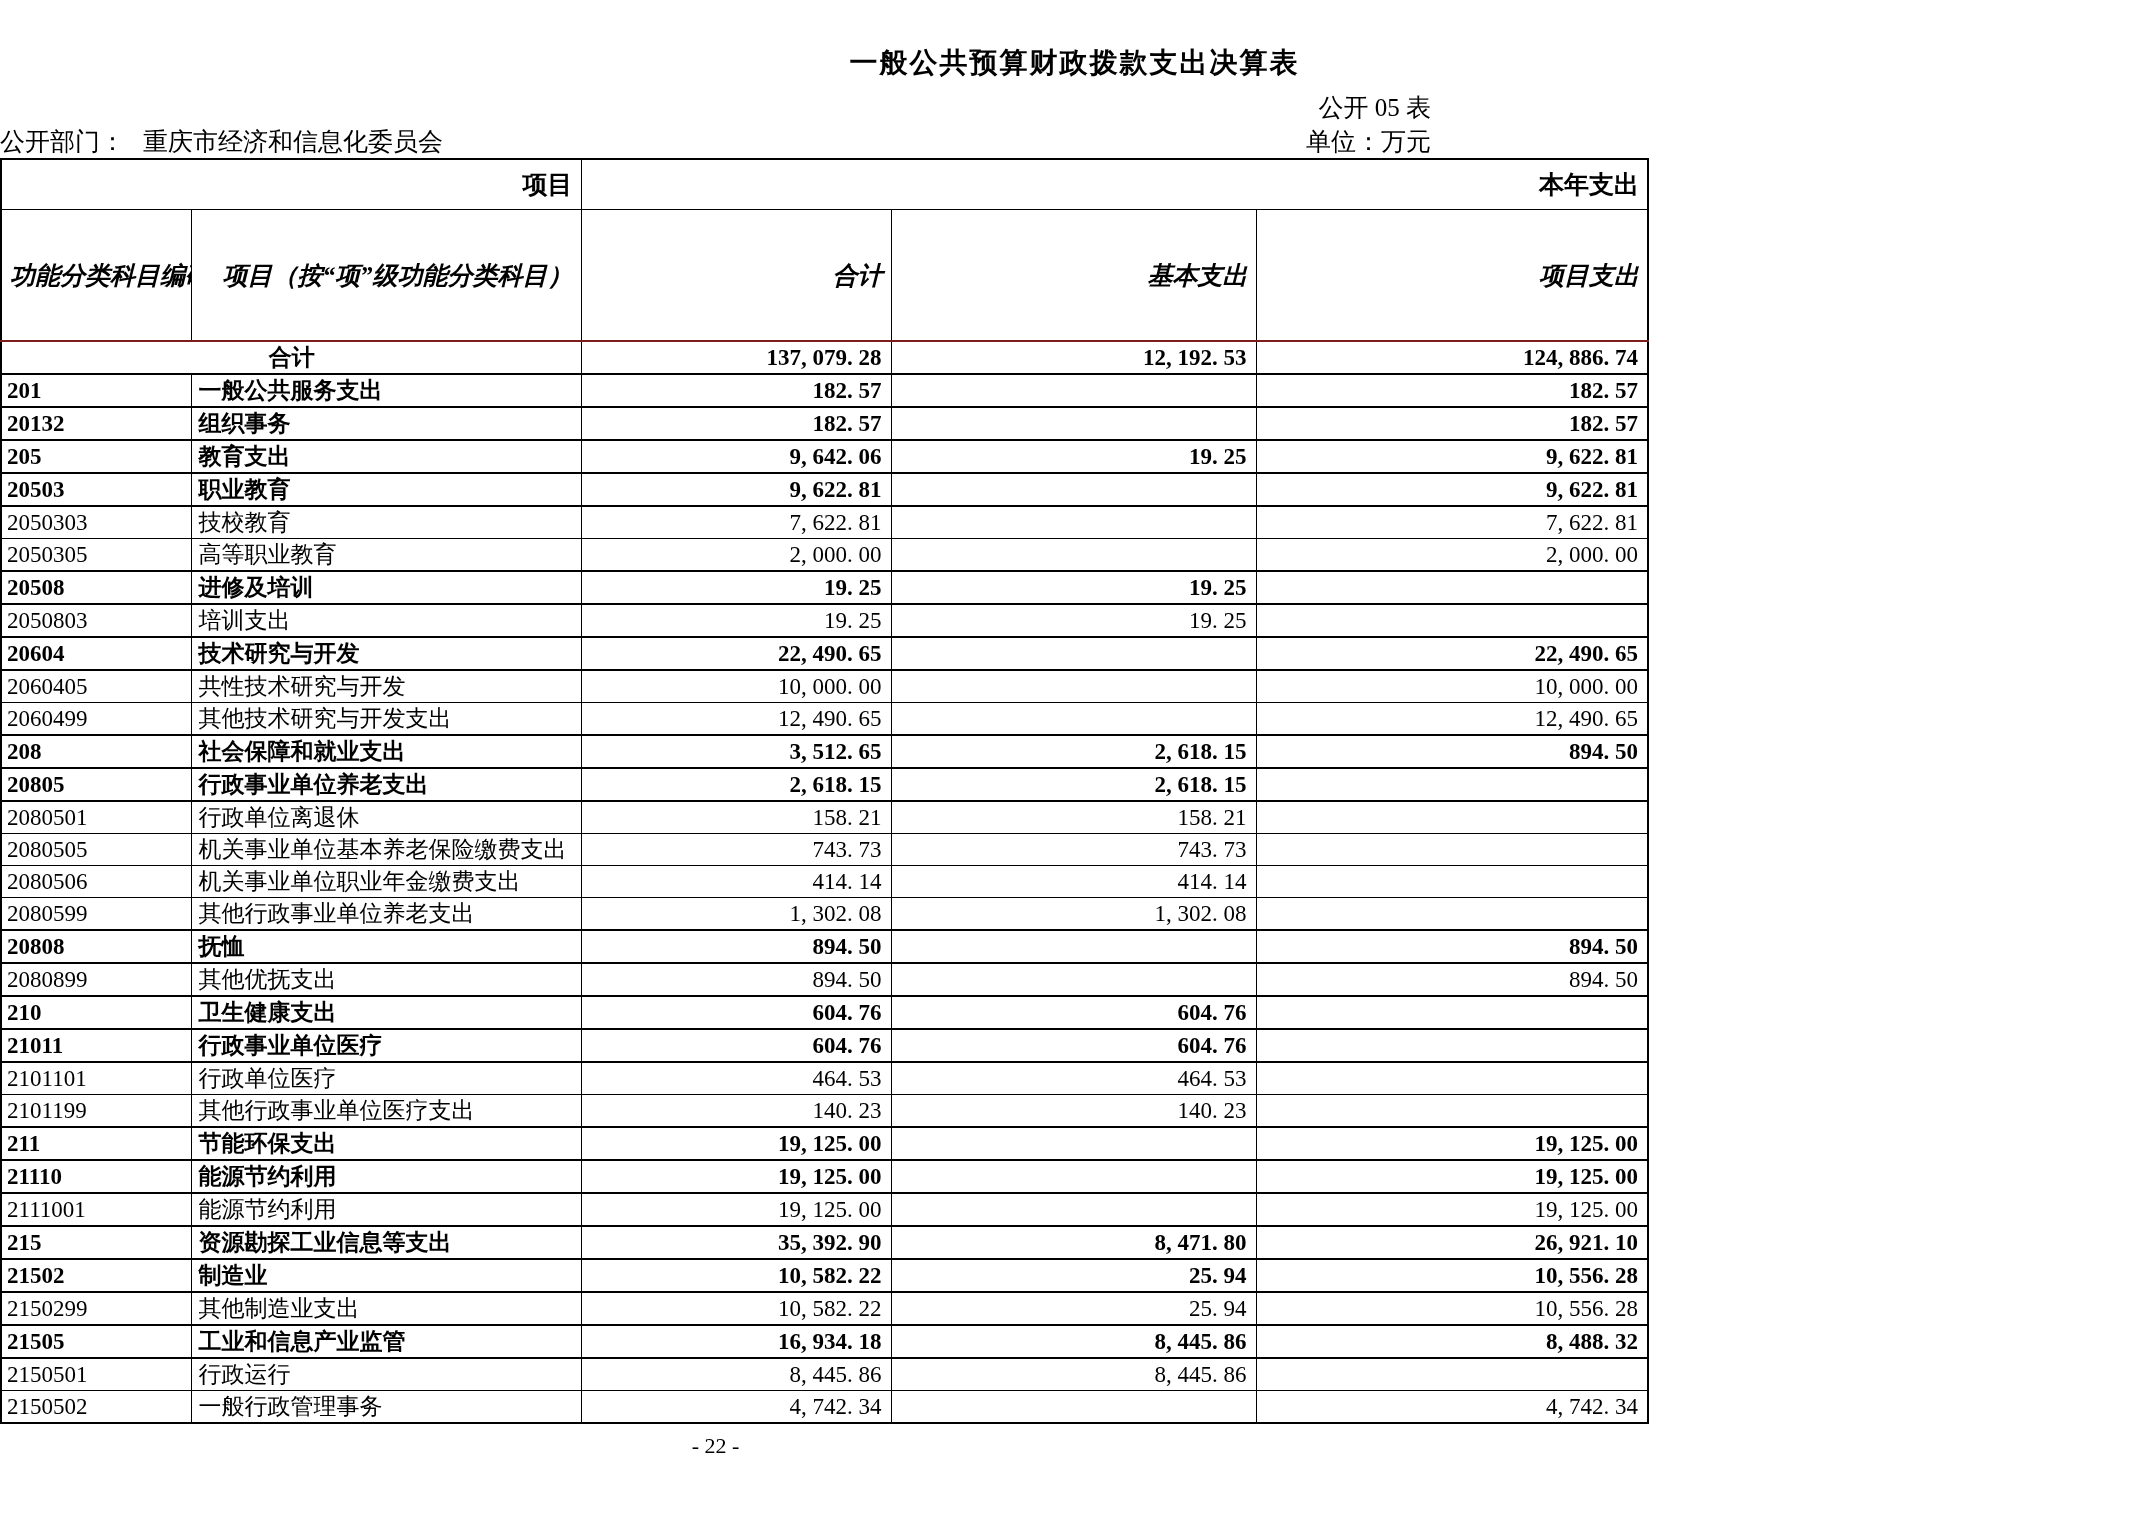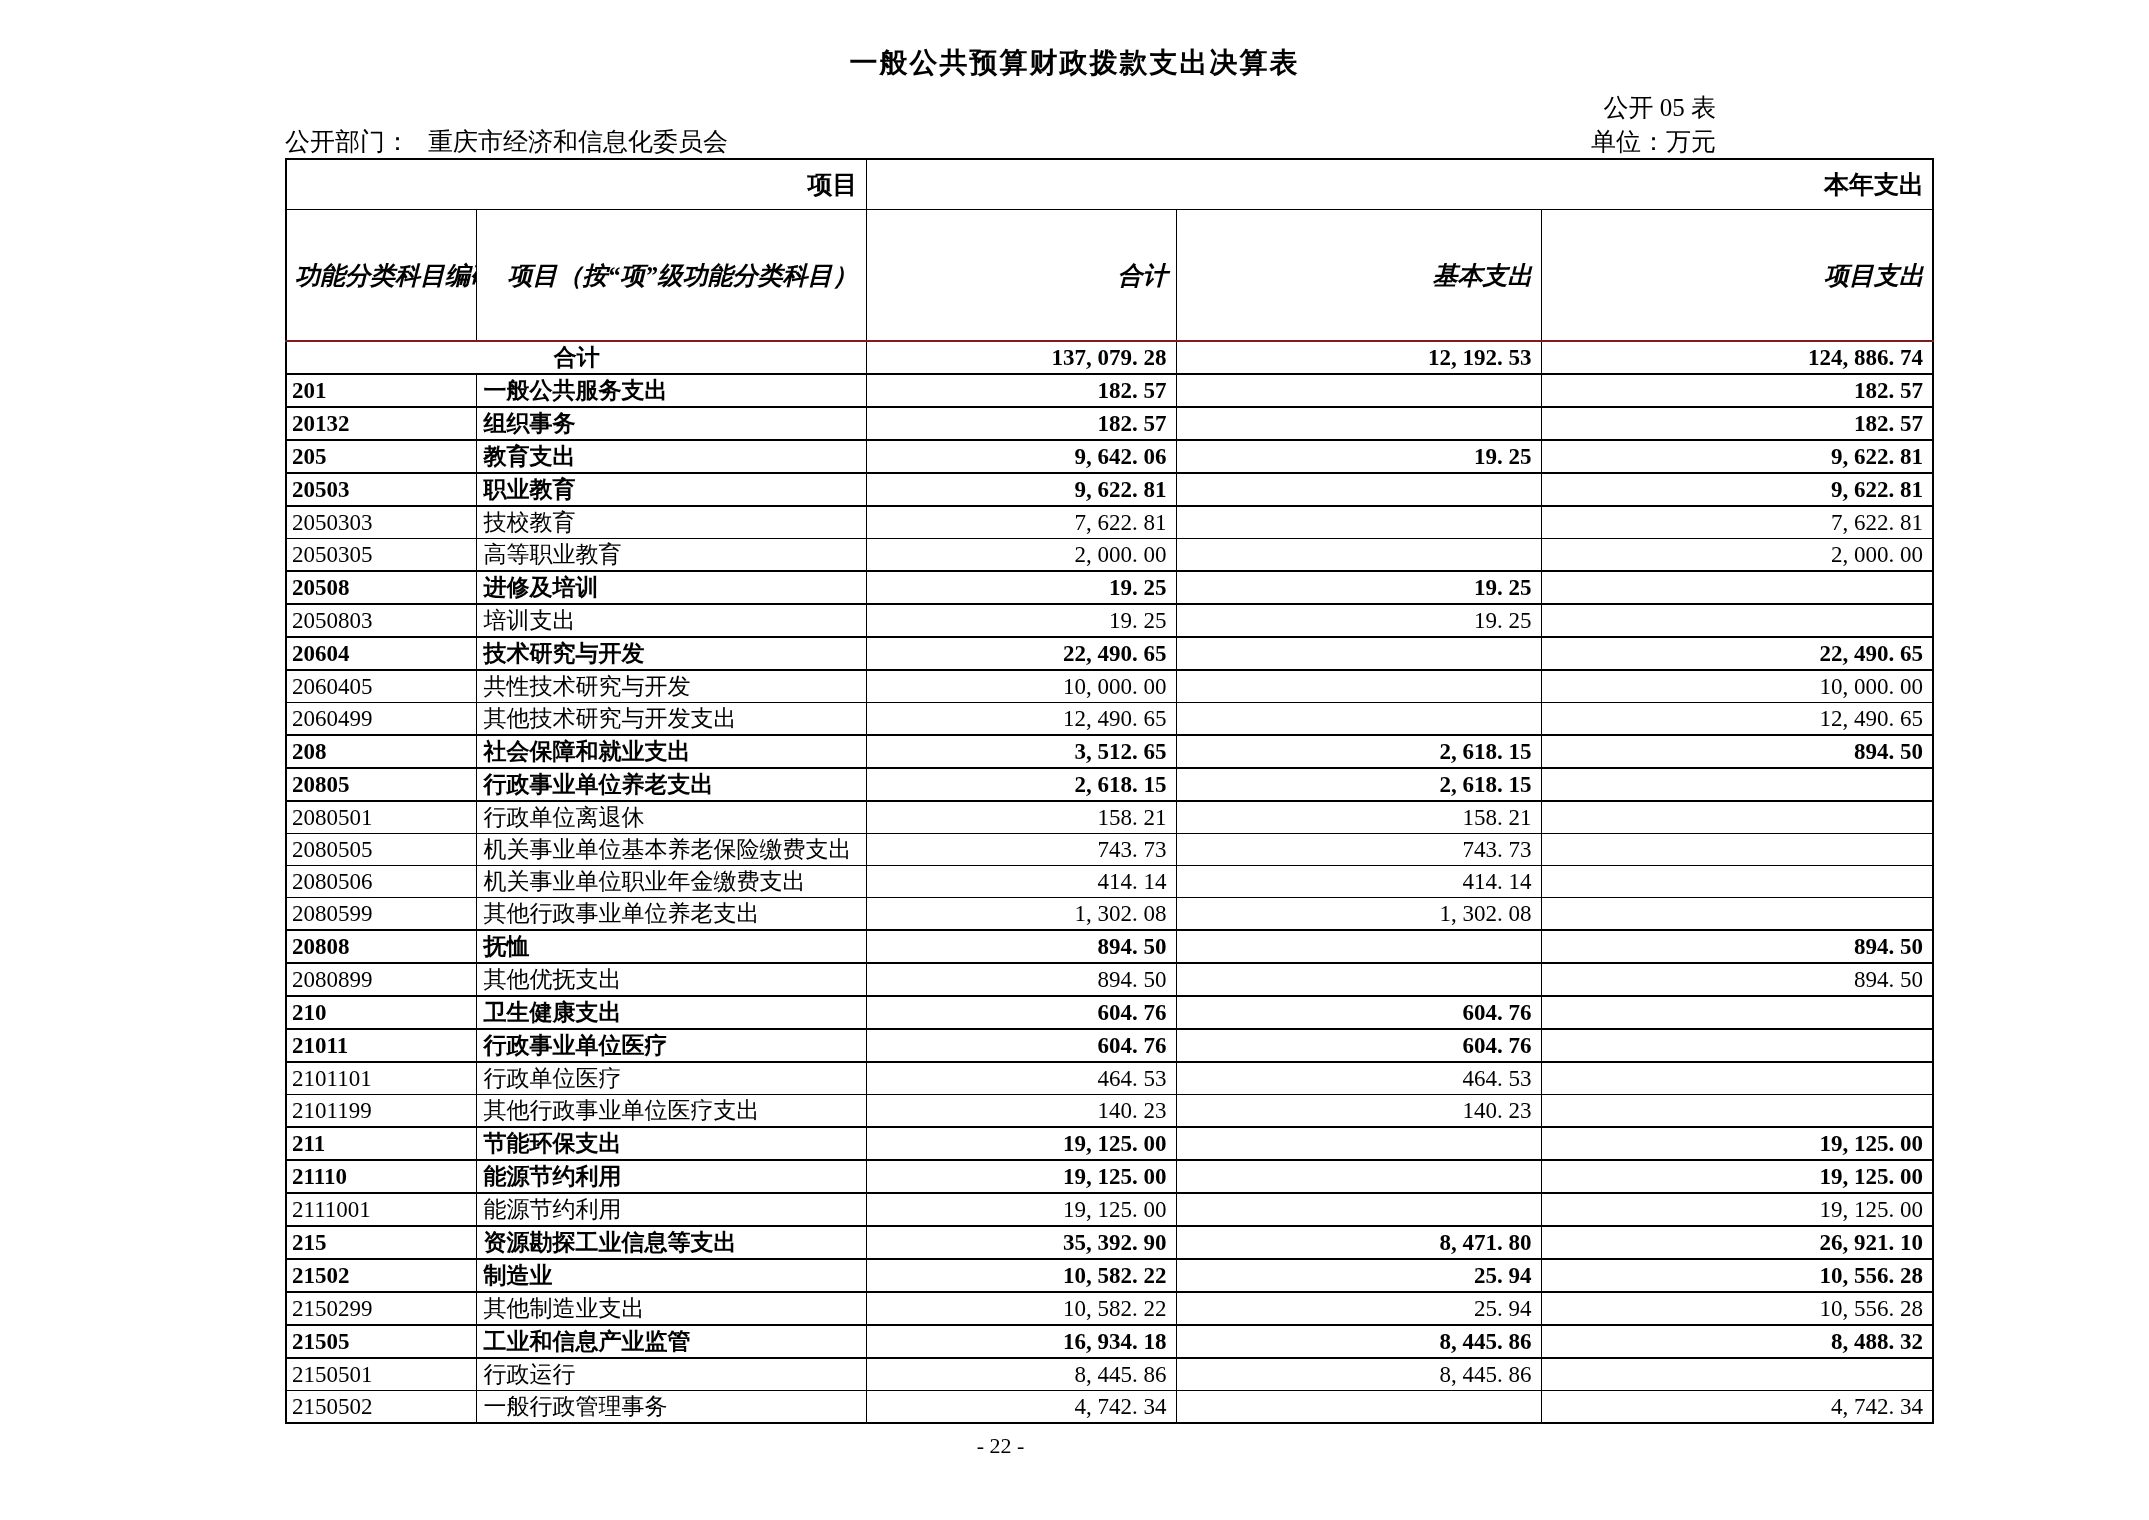--- a/index.html
+++ b/index.html
@@ -17,21 +17,20 @@
   }
   .title {
     margin: 0;
     padding-top: 44px;
     text-align: center;
     font-size: 28px;
     font-weight: bold;
     letter-spacing: 2px;
   }
   .content {
-    margin-left: 285px;
     width: 1431px;
   }
   .code-line {
     text-align: right;
     font-size: 25px;
     margin-top: 12px;
     line-height: 1.1;
   }
   .meta-line {
     display: flex;

